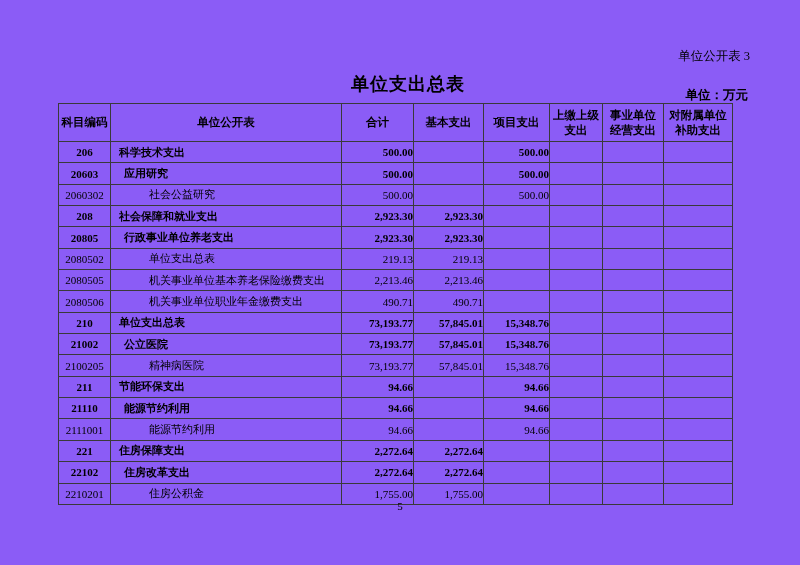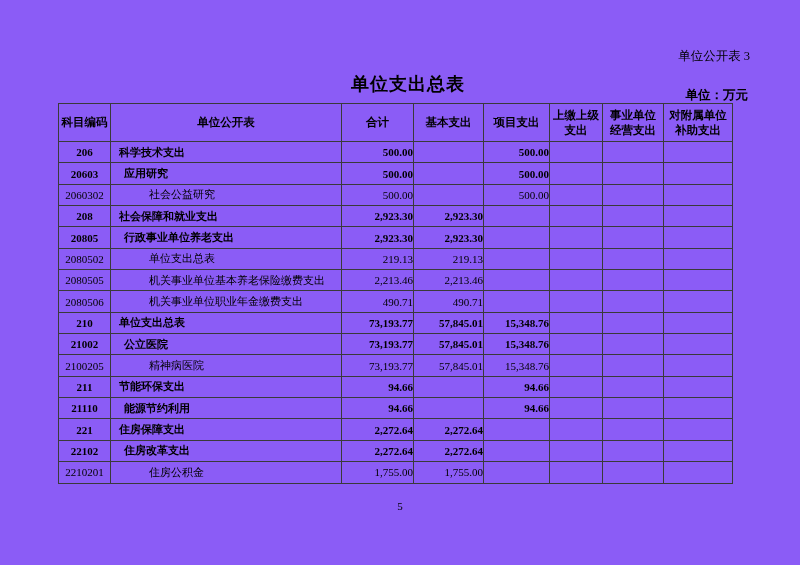--- a/index.html
+++ b/index.html
@@ -243,20 +243,30 @@
         <tr class="level-2 bold">
     <td class="col-code">21110</td>
     <td class="col-name">能源节约利用</td>
     <td class="col-num">94.66</td>
     <td class="col-num"></td>
     <td class="col-num">94.66</td>
     <td class="col-num"></td>
     <td class="col-num"></td>
     <td class="col-num"></td>
   </tr>
+        <tr class="level-3">
+    <td class="col-code">2111001</td>
+    <td class="col-name">能源节约利用</td>
+    <td class="col-num">94.66</td>
+    <td class="col-num"></td>
+    <td class="col-num">94.66</td>
+    <td class="col-num"></td>
+    <td class="col-num"></td>
+    <td class="col-num"></td>
+  </tr>
         <tr class="level-1 bold">
     <td class="col-code">221</td>
     <td class="col-name">住房保障支出</td>
     <td class="col-num">2,272.64</td>
     <td class="col-num">2,272.64</td>
     <td class="col-num"></td>
     <td class="col-num"></td>
     <td class="col-num"></td>
     <td class="col-num"></td>
   </tr>

